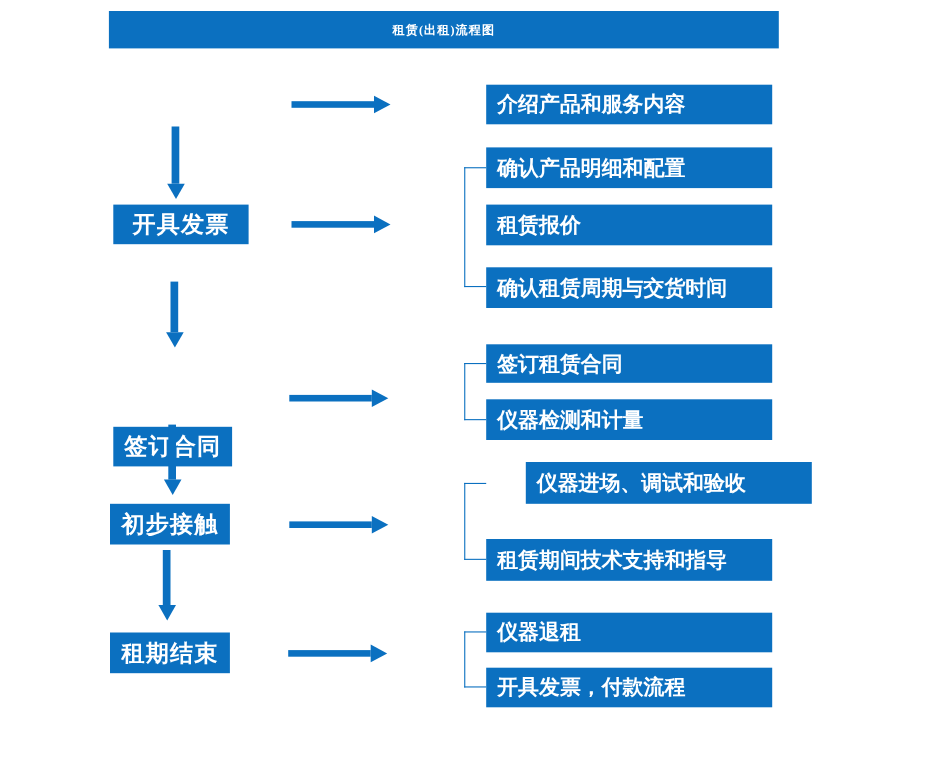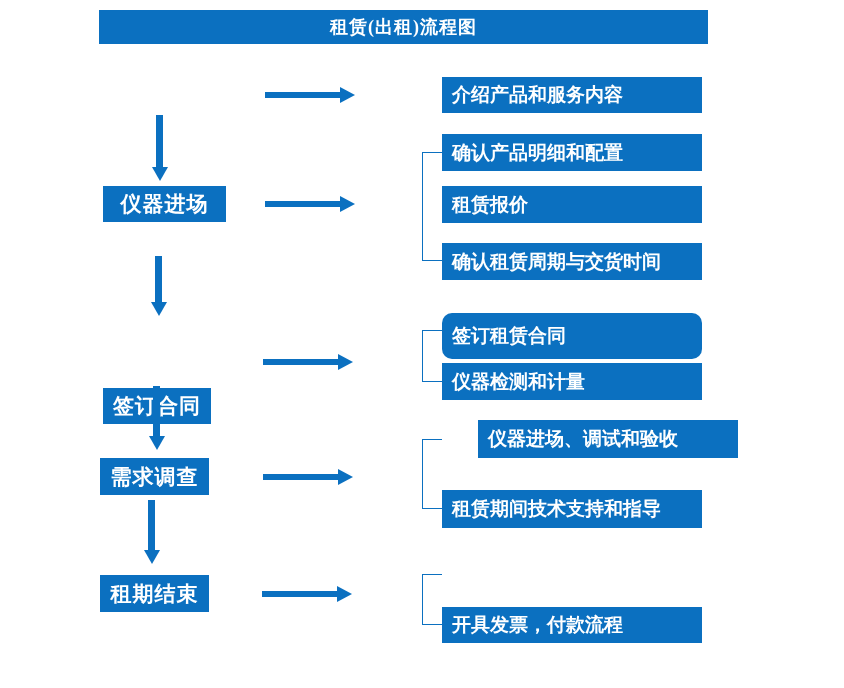--- a/index.html
+++ b/index.html
@@ -12,21 +12,21 @@
   body{
     font-family:"Liberation Serif","DejaVu Serif",serif;
     width:844px;height:688px;overflow:hidden;
   }
   .canvas{
     position:relative;width:844px;height:688px;background:var(--bg);
   }
   .title-bar{
     position:absolute;left:99px;top:10px;width:609px;height:34px;
     background:var(--primary);color:var(--box-text);
-    font-size:18px;font-weight:bold;letter-spacing:1px;
+    font-size:11px;font-weight:bold;letter-spacing:1px;
     display:flex;align-items:center;justify-content:center;
     white-space:nowrap;
   }
   .step-box{
     position:absolute;background:var(--primary);color:var(--box-text);
     font-size:21px;font-weight:bold;letter-spacing:1px;
     display:flex;align-items:center;justify-content:center;
     white-space:nowrap;
   }
   .detail-box{
@@ -62,23 +62,23 @@
     border-right:none;
   }
 </style>
 </head>
 <body>
 
 <div class="canvas">
 
   <div class="title-bar">租赁(出租)流程图</div>
 
-  <div class="step-box" style="left:103px;top:186px;width:123px;height:36px;">仪器进场</div>
+  <div class="step-box" style="left:103px;top:186px;width:123px;height:36px;">开具发票</div>
   <div class="step-box" style="left:103px;top:344px;width:108px;height:36px;margin-top:44px;">签订合同</div>
-  <div class="step-box" style="left:100px;top:458px;width:109px;height:37px;">需求调查</div>
+  <div class="step-box" style="left:100px;top:458px;width:109px;height:37px;">初步接触</div>
   <div class="step-box" style="left:100px;top:575px;width:109px;height:37px;">租期结束</div>
 
   <div class="varrow" style="left:151px;top:115px;height:66px;">
     <span class="shaft"></span>
     <span class="head"></span>
   </div>
   <div class="varrow" style="left:150px;top:256px;height:60px;">
     <span class="shaft"></span>
     <span class="head"></span>
   </div>
@@ -116,21 +116,22 @@
   <div class="bracket" style="top:330px;height:52px;"></div>
   <div class="bracket" style="top:439px;height:70px;"></div>
   <div class="bracket" style="top:574px;height:51px;"></div>
 
   <div class="detail-box" style="top:77px;height:36px;text-align:right;">介绍产品和服务内容</div>
 
   <div class="detail-box" style="top:134px;height:37px;text-align:center;">确认产品明细和配置</div>
   <div class="detail-box" style="top:243px;height:37px;">确认租赁周期与交货时间</div>
   <div class="detail-box" style="top:186px;height:37px;">租赁报价</div>
 
-  <div class="detail-box" style="top:313px;height:46px;border-radius:10px;">签订租赁合同</div>
+  <div class="detail-box" style="top:313px;height:35px;">签订租赁合同</div>
   <div class="detail-box" style="top:363px;height:37px;">仪器检测和计量</div>
 
   <div class="detail-box" style="top:420px;height:38px;margin-left:36px;">仪器进场、调试和验收</div>
   <div class="detail-box" style="top:490px;height:38px;">租赁期间技术支持和指导</div>
 
+  <div class="detail-box" style="top:557px;height:36px;">仪器退租</div>
   <div class="detail-box" style="top:607px;height:36px;">开具发票，付款流程</div>
 
 </div>
 
 </body></html>

